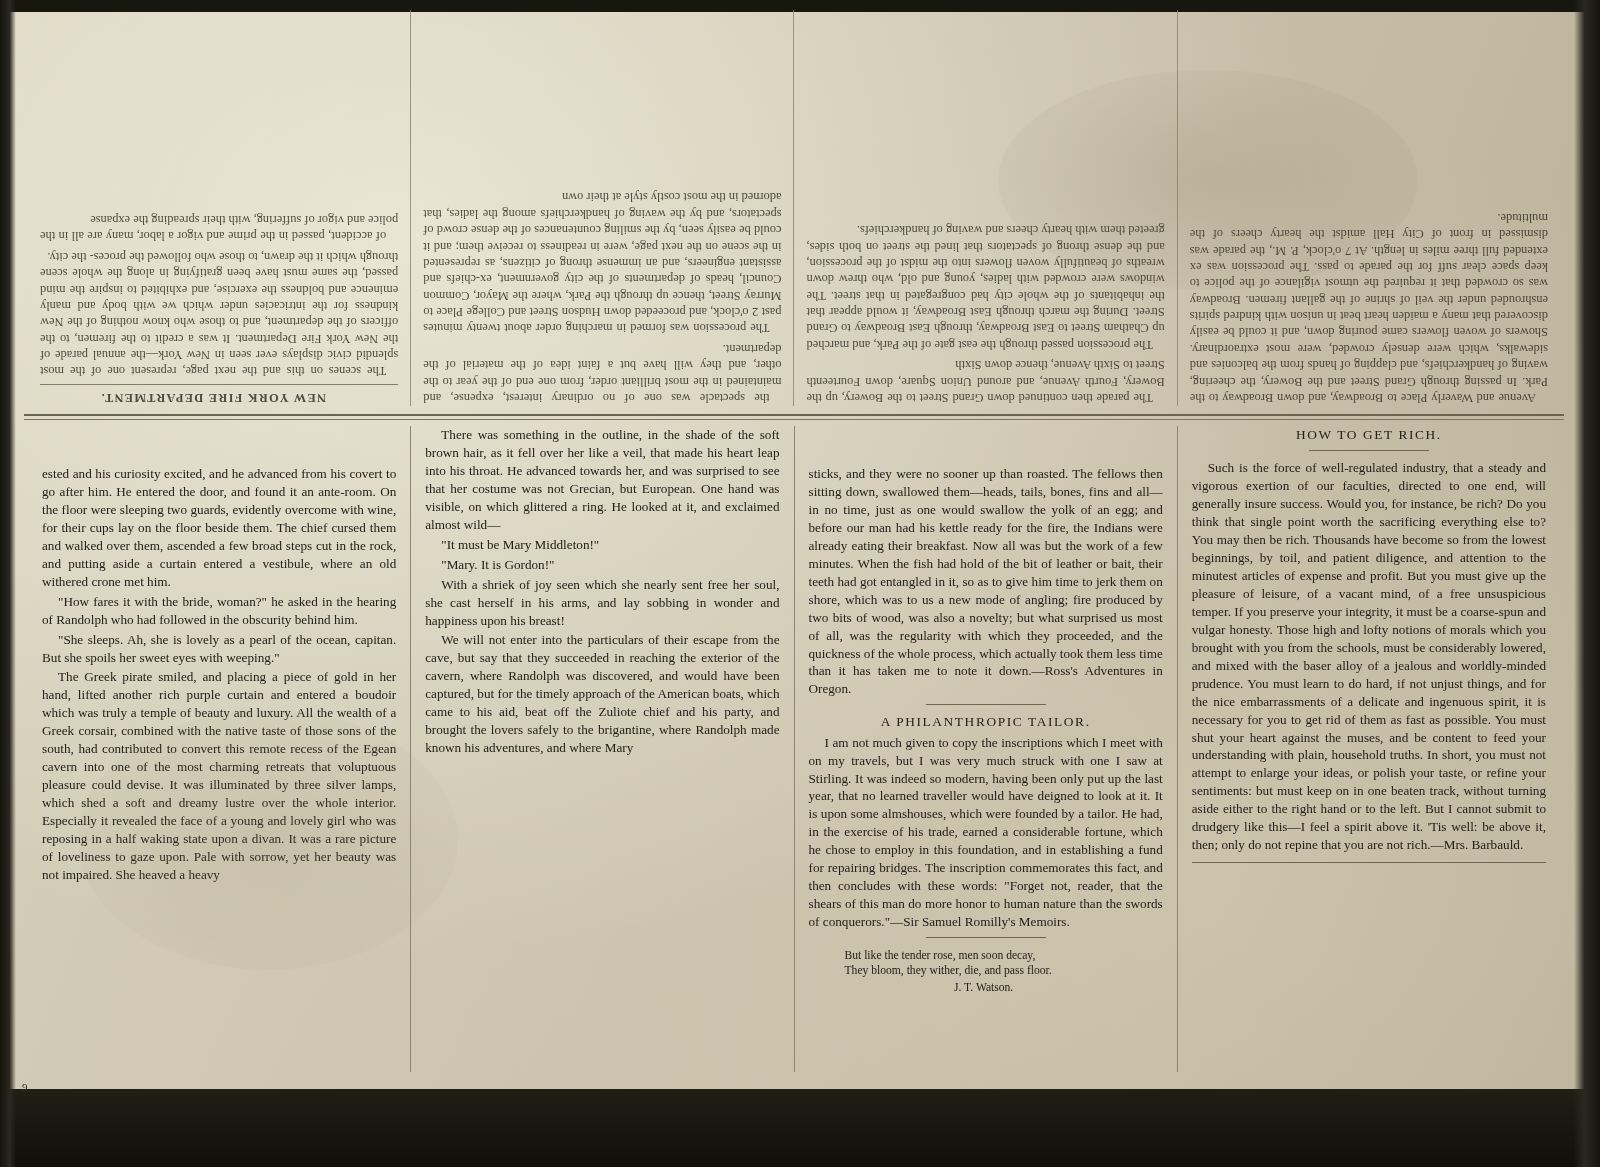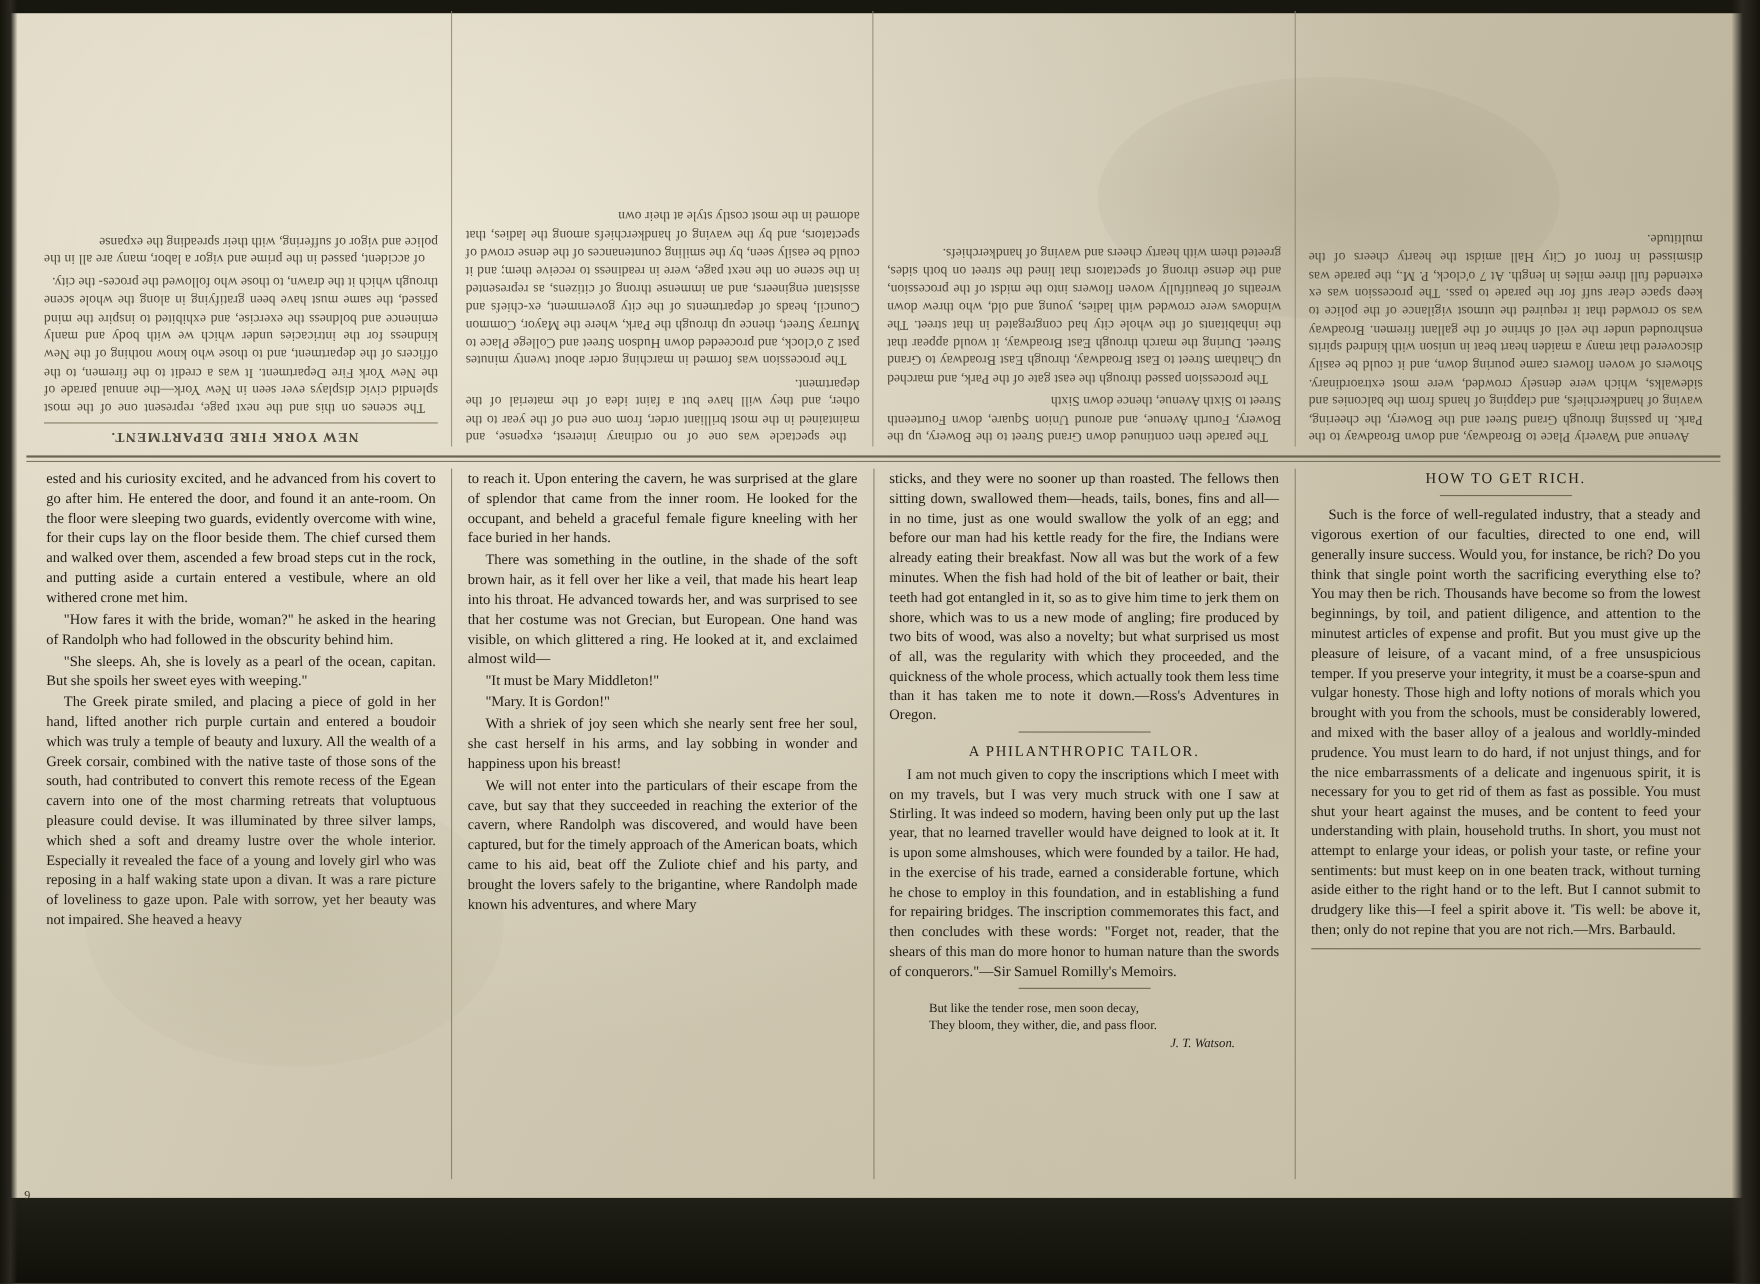--- a/index.html
+++ b/index.html
@@ -120,21 +120,21 @@
     line-height: 1.36;
     text-align: justify;
     color: #23201a;
     font-family: "Liberation Serif", serif;
   }
   .lower .col:last-child { border-right: none; }
   .lower .col p {
     margin: 0 0 2px 0;
     text-indent: 16px;
   }
-  .lower .col p.noind { text-indent: 0; }
+  .lower .col p.noind { text-indent: 0; margin-top: 39px; }
   .headline {
     text-align: center;
     font-weight: normal;
     letter-spacing: 1.6px;
     font-size: 13.4px;
     margin: 10px 0 6px 0;
     text-indent: 0 !important;
   }
   .hr-short {
     width: 120px;
@@ -147,24 +147,23 @@
   }
   .verse {
     font-size: 11.6px;
     line-height: 1.3;
     margin: 10px 0 0 36px;
     text-indent: 0;
     font-style: normal;
   }
   .verse .sig {
     display: block;
-    text-align: right;
+    text-align: center;
     margin-top: 2px;
     padding-right: 40px;
-    font-style: italic;
   }
   .corner-num {
     position: absolute;
     left: 22px;
     bottom: 74px;
     font-size: 11px;
     color: #3a3528;
   }
   .smudge {
     position: absolute;
@@ -213,21 +212,20 @@
     <div class="lower">
 
       <div class="col">
         <p class="noind">ested and his curiosity excited, and he advanced from his covert to go after him. He entered the door, and found it an ante-room. On the floor were sleeping two guards, evidently overcome with wine, for their cups lay on the floor beside them. The chief cursed them and walked over them, ascended a few broad steps cut in the rock, and putting aside a curtain entered a vestibule, where an old withered crone met him.</p>
         <p>"How fares it with the bride, woman?" he asked in the hearing of Randolph who had followed in the obscurity behind him.</p>
         <p>"She sleeps. Ah, she is lovely as a pearl of the ocean, capitan. But she spoils her sweet eyes with weeping."</p>
         <p>The Greek pirate smiled, and placing a piece of gold in her hand, lifted another rich purple curtain and entered a boudoir which was truly a temple of beauty and luxury. All the wealth of a Greek corsair, combined with the native taste of those sons of the south, had contributed to convert this remote recess of the Egean cavern into one of the most charming retreats that voluptuous pleasure could devise. It was illuminated by three silver lamps, which shed a soft and dreamy lustre over the whole interior. Especially it revealed the face of a young and lovely girl who was reposing in a half waking state upon a divan. It was a rare picture of loveliness to gaze upon. Pale with sorrow, yet her beauty was not impaired. She heaved a heavy</p>
       </div>
 
       <div class="col">
-        <p class="noind">to reach it. Upon entering the cavern, he was surprised at the glare of splendor that came from the inner room. He looked for the occupant, and beheld a graceful female figure kneeling with her face buried in her hands.</p>
         <p>There was something in the outline, in the shade of the soft brown hair, as it fell over her like a veil, that made his heart leap into his throat. He advanced towards her, and was surprised to see that her costume was not Grecian, but European. One hand was visible, on which glittered a ring. He looked at it, and exclaimed almost wild—</p>
         <p>"It must be Mary Middleton!"</p>
         <p>"Mary. It is Gordon!"</p>
         <p>With a shriek of joy seen which she nearly sent free her soul, she cast herself in his arms, and lay sobbing in wonder and happiness upon his breast!</p>
         <p>We will not enter into the particulars of their escape from the cave, but say that they succeeded in reaching the exterior of the cavern, where Randolph was discovered, and would have been captured, but for the timely approach of the American boats, which came to his aid, beat off the Zuliote chief and his party, and brought the lovers safely to the brigantine, where Randolph made known his adventures, and where Mary</p>
       </div>
 
       <div class="col">
         <p class="noind">sticks, and they were no sooner up than roasted. The fellows then sitting down, swallowed them—heads, tails, bones, fins and all—in no time, just as one would swallow the yolk of an egg; and before our man had his kettle ready for the fire, the Indians were already eating their breakfast. Now all was but the work of a few minutes. When the fish had hold of the bit of leather or bait, their teeth had got entangled in it, so as to give him time to jerk them on shore, which was to us a new mode of angling; fire produced by two bits of wood, was also a novelty; but what surprised us most of all, was the regularity with which they proceeded, and the quickness of the whole process, which actually took them less time than it has taken me to note it down.—Ross's Adventures in Oregon.</p>
         <div class="hr-short"></div>

